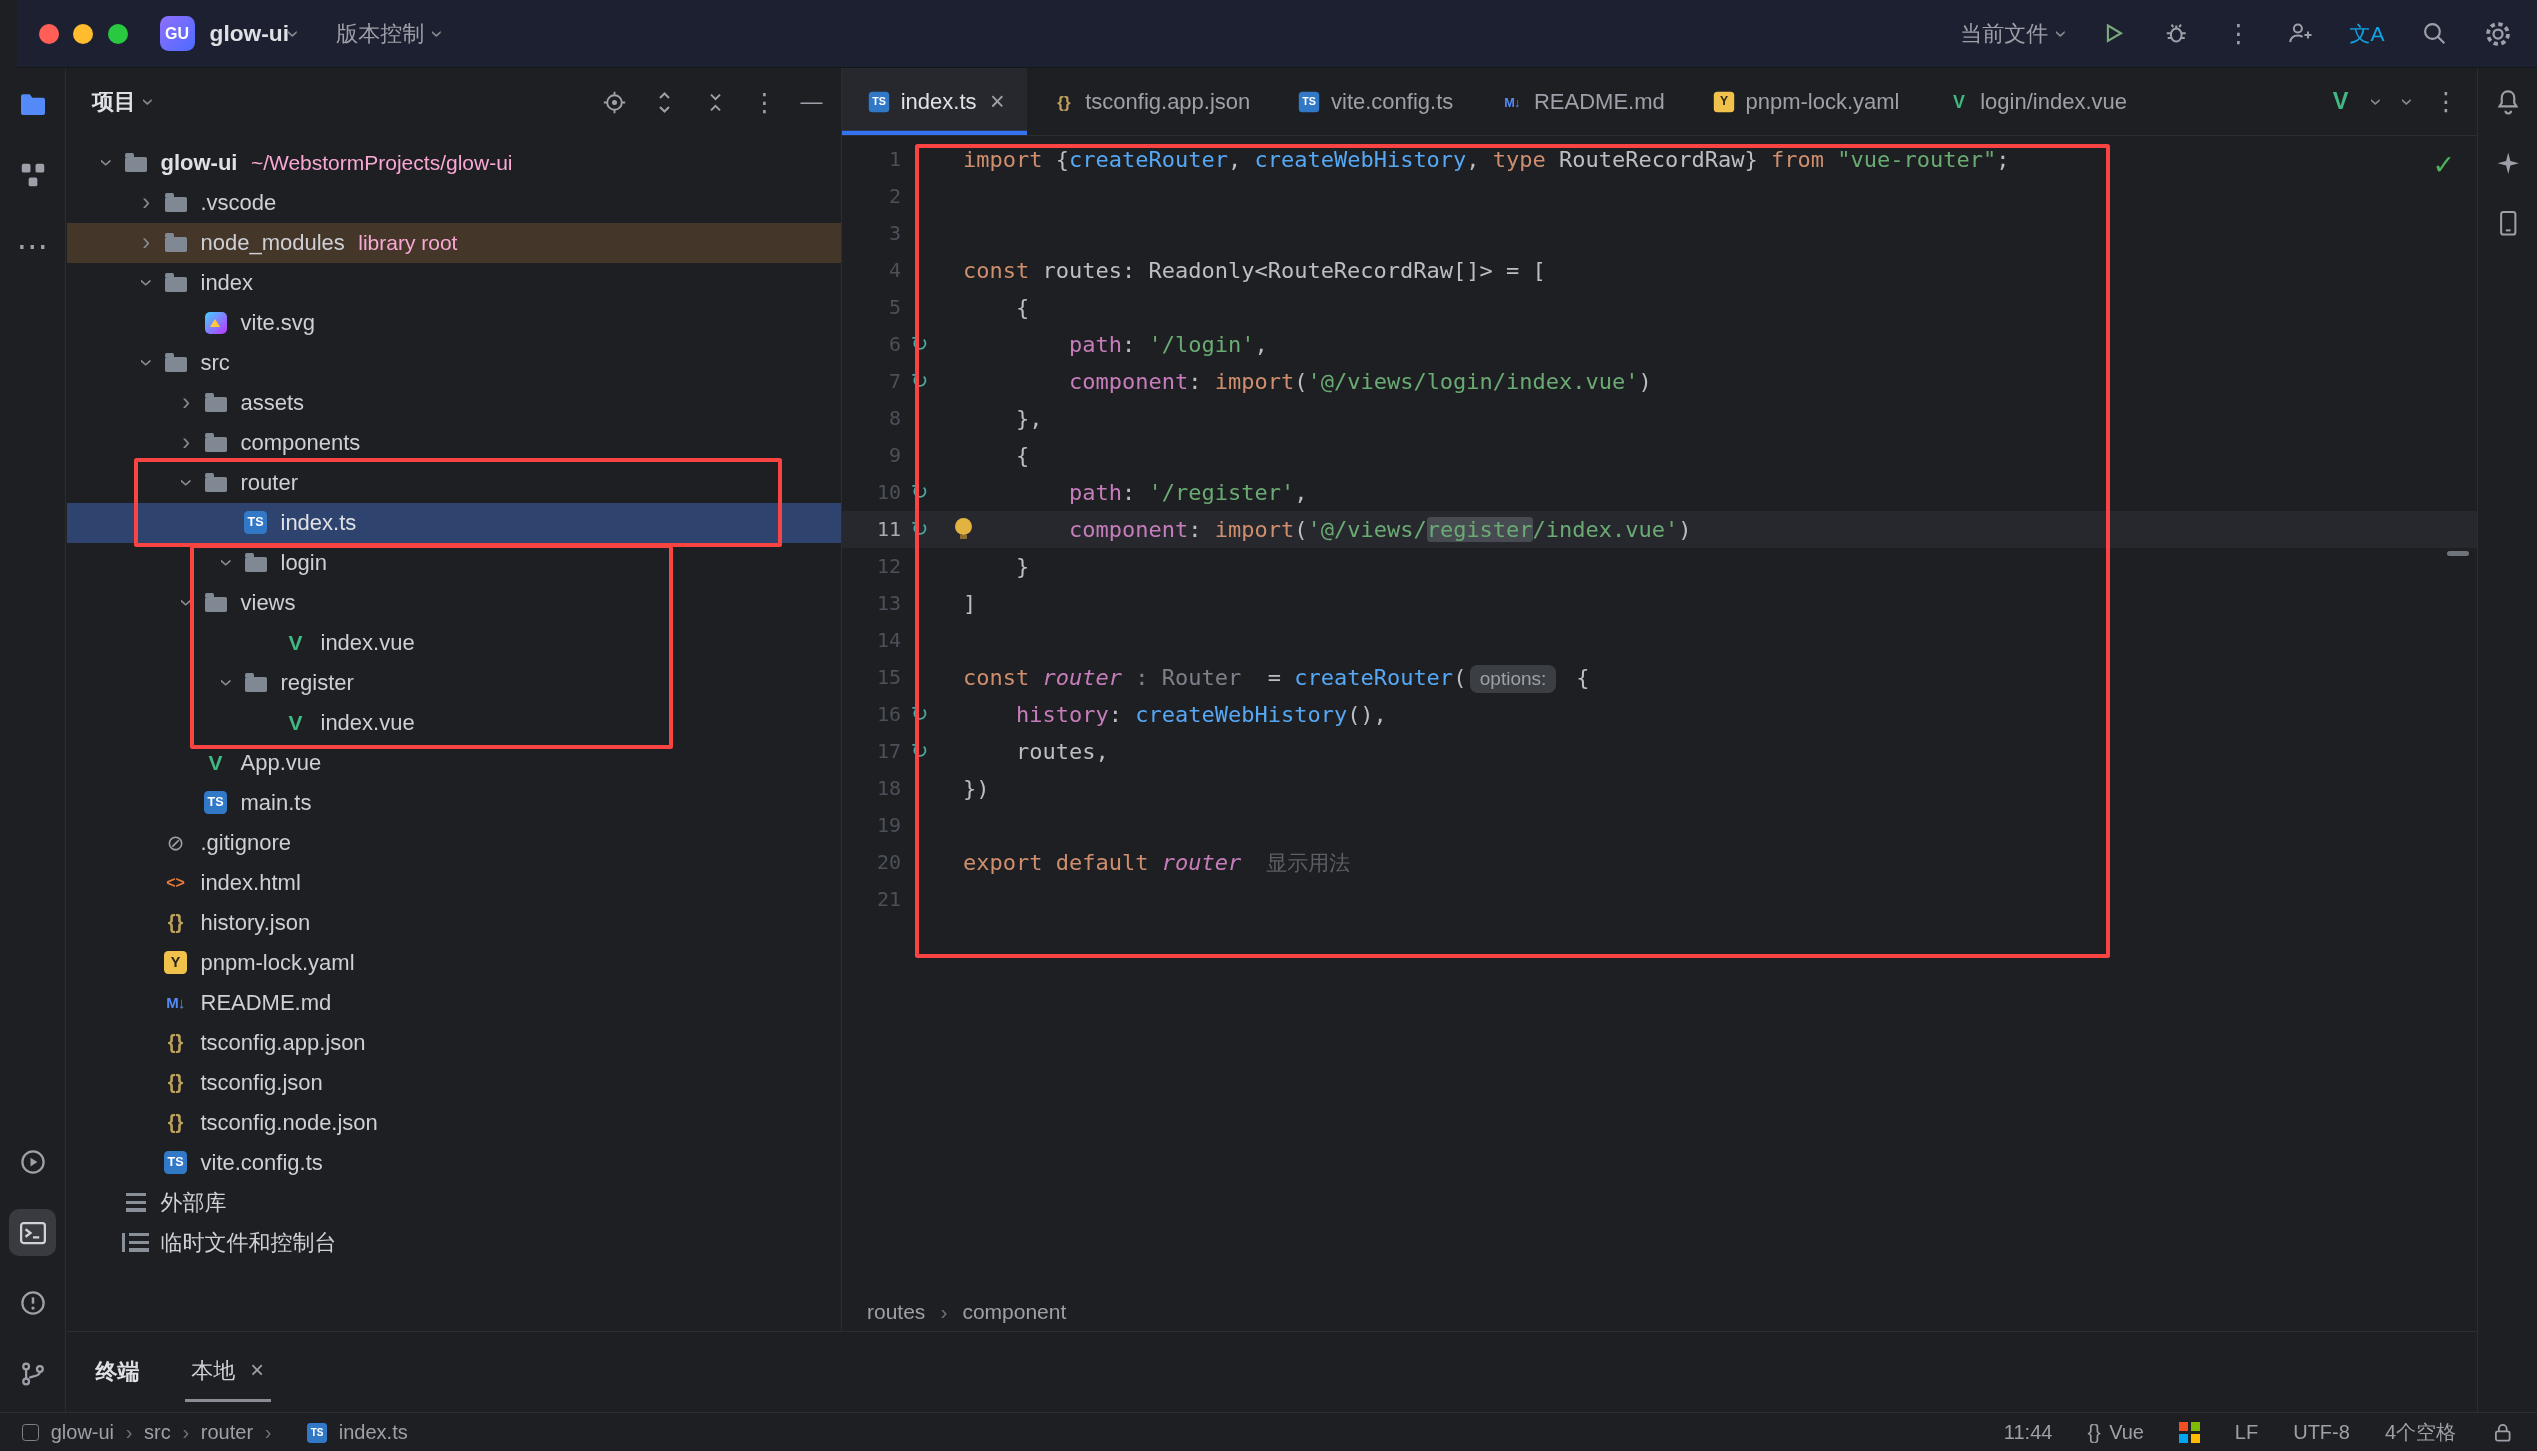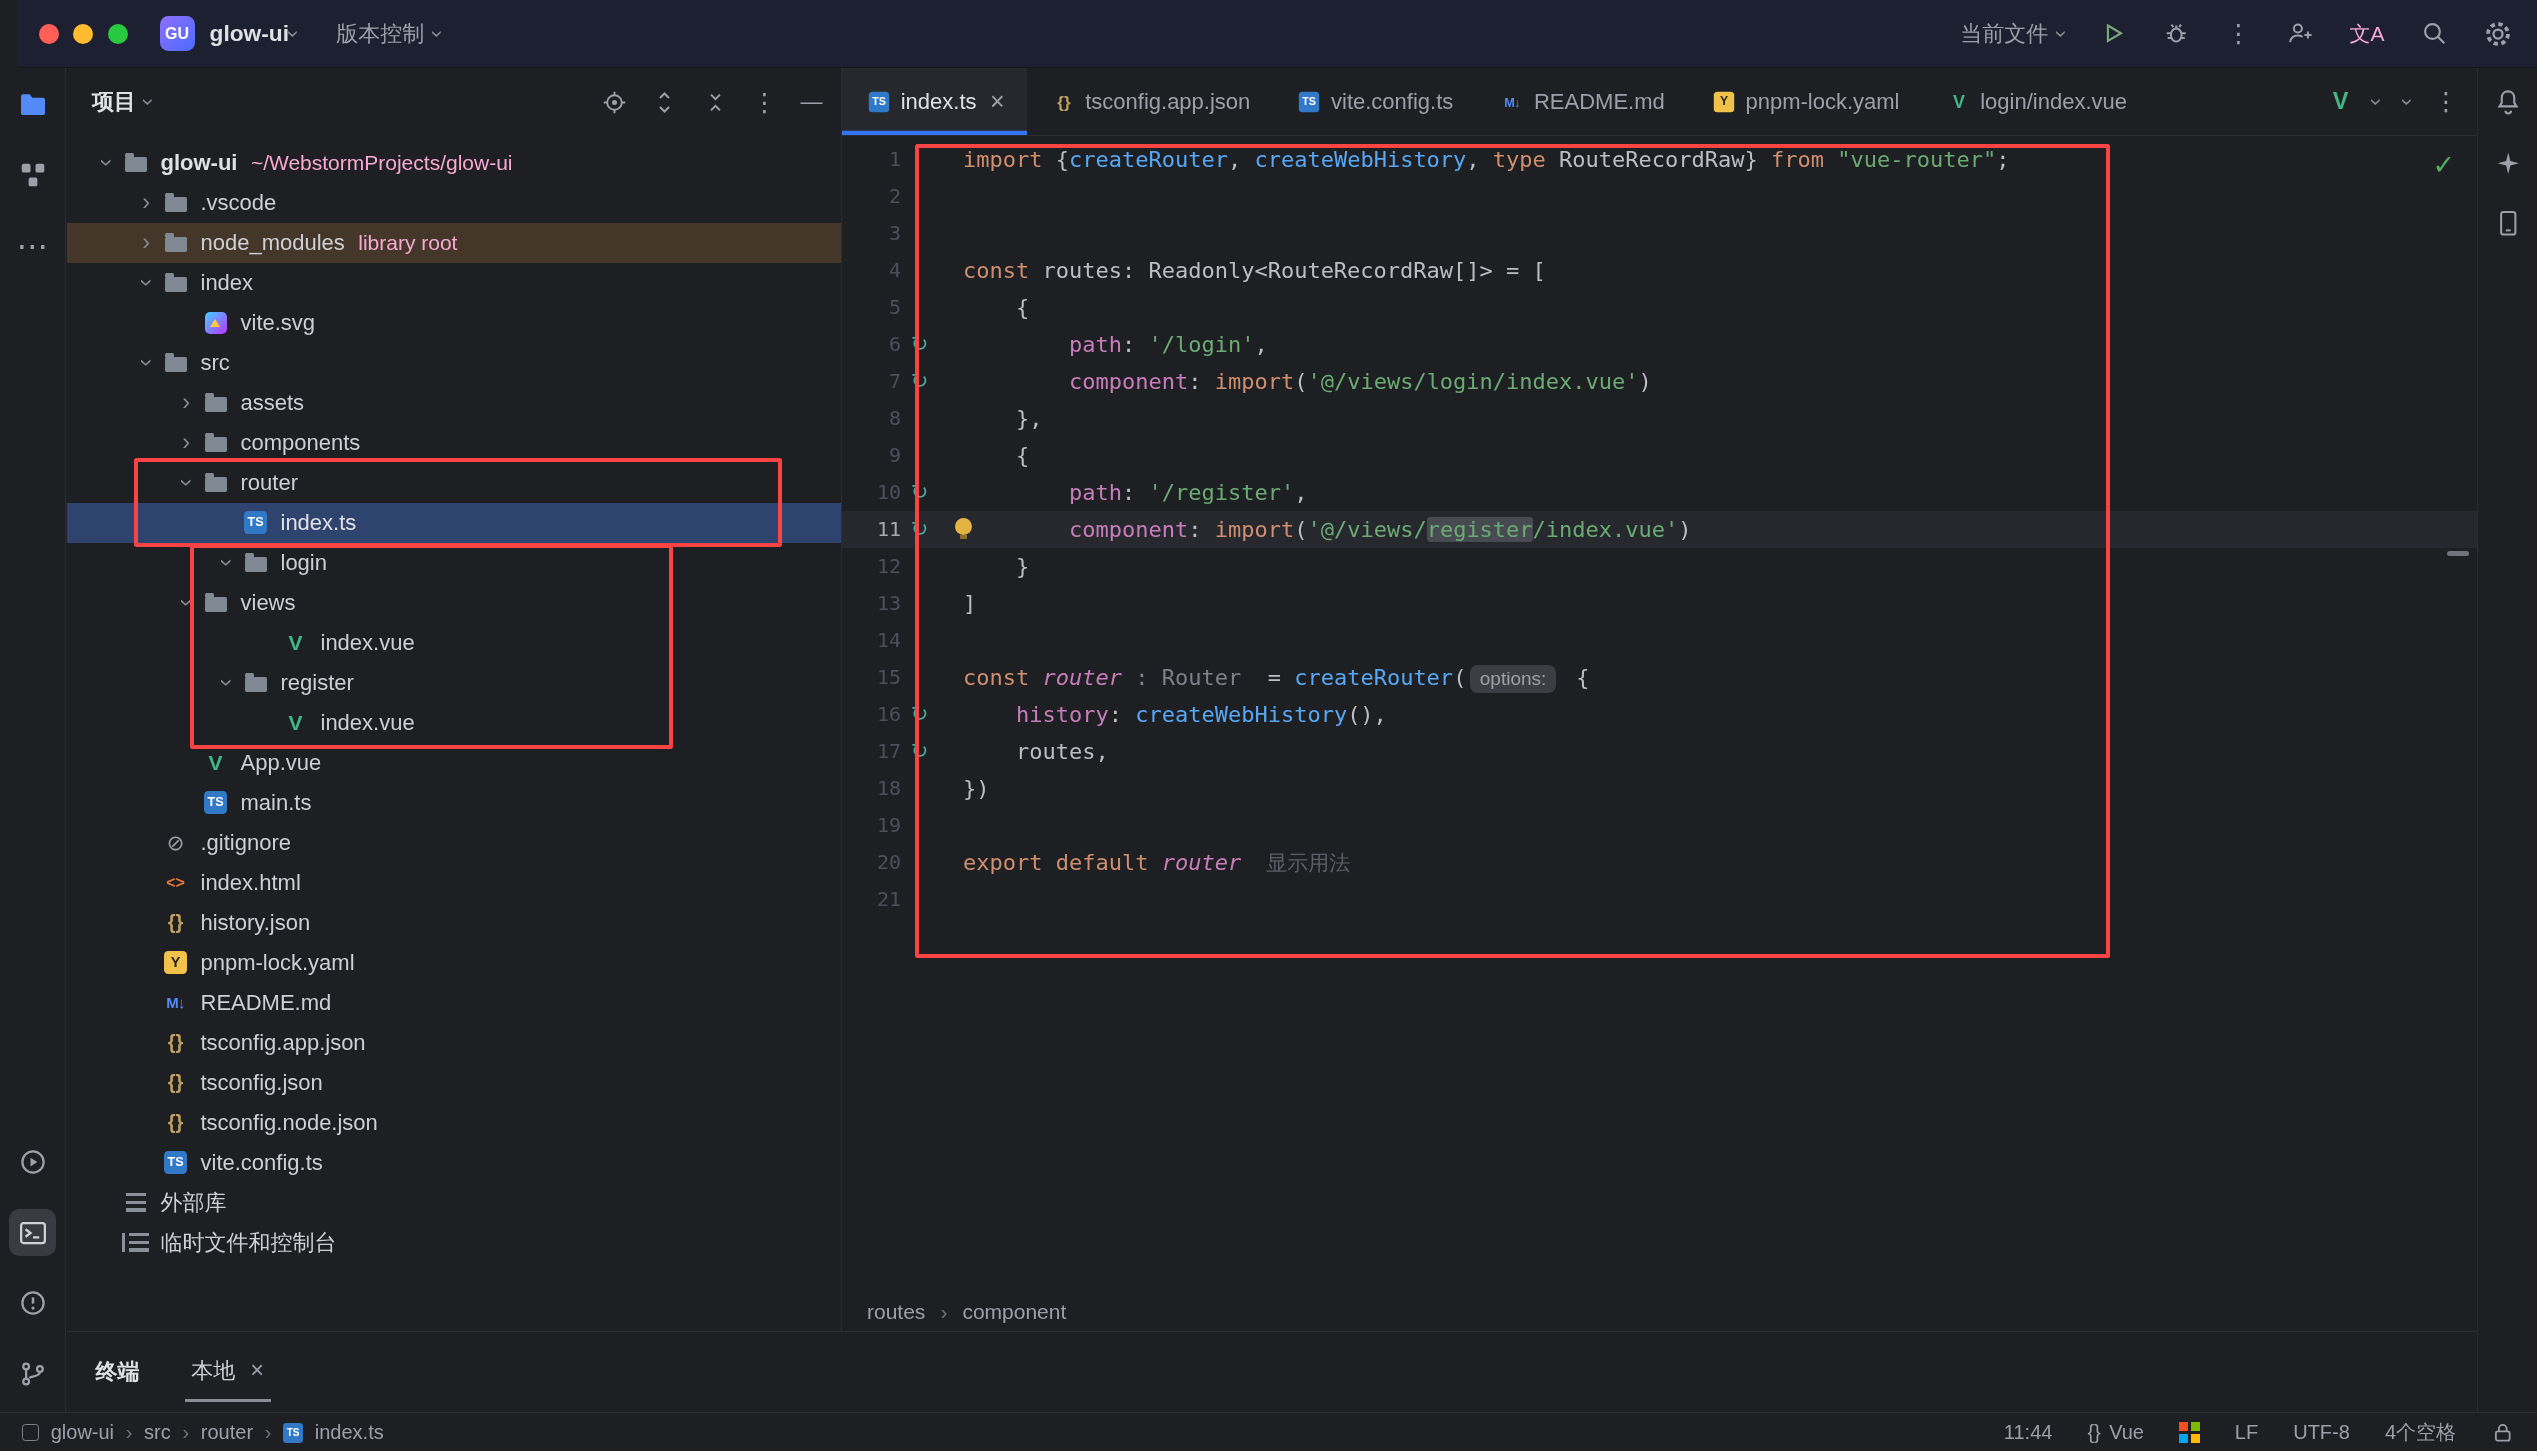--- a/index.html
+++ b/index.html
@@ -14,21 +14,21 @@
   .dot{width:20px;height:20px;border-radius:50%;}
   .dot.r{background:#FF5F57;} .dot.y{background:#FEBC2E;} .dot.g{background:#28C840;}
   .gu-badge{width:35px;height:35px;border-radius:8.4px;background:linear-gradient(135deg,#8E6FFF,#4D6BFE);
             color:#fff;font-weight:700;font-size:16px;display:flex;align-items:center;justify-content:center;margin-left:32px;}
   .proj-name{color:#DFE1E5;font-size:22.7px;font-weight:600;margin-left:15px;}
   .tb-item{color:#9DA0A8;font-size:22px;margin-left:40px;display:flex;align-items:center;gap:8.4px;}
   .cdn{display:inline-block;color:#868A91;font-size:22px;line-height:1;}
   .cdn::before{content:"›";display:inline-block;transform:rotate(90deg);}
   .tb-right{margin-left:auto;display:flex;align-items:center;gap:35px;margin-right:25px;color:#9DA0A8;}
   .glyph{color:#9DA0A8;font-size:25px;line-height:1;}
-  .txticon{color:#f9a8d4;font-size:21px;}
+  .txticon{color:#0ea5e9;font-size:21px;}
 
   
   .left-strip{position:absolute;left:0;top:68px;width:66px;bottom:40px;background:#1E1F22;
               border-right:0.8px solid #2B2D31;display:flex;flex-direction:column;align-items:center;
               padding:13.4px 0 15px 0;gap:23.5px;}
   .strip-item{width:47px;height:47px;display:flex;align-items:center;justify-content:center;border-radius:10px;flex:none;}
   .strip-item.active{background:#393B40;}
   .strip-spacer{margin-top:auto;}
 
   
@@ -113,21 +113,21 @@
   .term-tab{display:flex;align-items:center;gap:15px;color:#CED0D6;font-size:22px;height:59px;
             border-bottom:3.4px solid #8A8E94;padding:0 6.7px;}
   .term-close{color:#9DA0A8;font-size:23.5px;}
 
   
   .statusbar{position:absolute;left:0;right:0;bottom:0;height:40px;background:#1E1F22;border-top:0.8px solid #2B2D31;
              display:flex;align-items:center;padding:0 23.5px 0 22px;color:#9DA0A8;font-size:20px;gap:11.7px;}
   .sb-sep{color:#6F737A;font-size:20px;}
   .sb-proj-icon{width:17px;height:17px;border:1.7px solid #7D818A;border-radius:3.4px;display:inline-block;}
   .sb-ts{background:#3178C6;color:#fff;width:20px;height:20px;border-radius:3.4px;display:inline-flex;align-items:center;justify-content:center;
-         font:700 10px/1 "Liberation Sans",sans-serif;}
+         font:700 10px/1 "Liberation Sans",sans-serif;margin-left:24px;}
   .sb-right{margin-left:auto;display:flex;align-items:center;gap:35px;}
   .sb-item{display:flex;align-items:center;gap:8.4px;}
   .msgrid{display:inline-grid;grid-template-columns:9.2px 9.2px;gap:2.5px;}
   .msgrid i{width:9.2px;height:9.2px;display:block;}
 
   
   .anno{position:absolute;border:4.2px solid #FA4343;border-radius:2.5px;z-index:50;pointer-events:none;}
   #anno-code{left:915px;top:144px;width:1195px;height:814px;}
   #anno-router{left:134px;top:458px;width:648px;height:89px;}
   #anno-views{left:190px;top:544px;width:483px;height:205px;}

